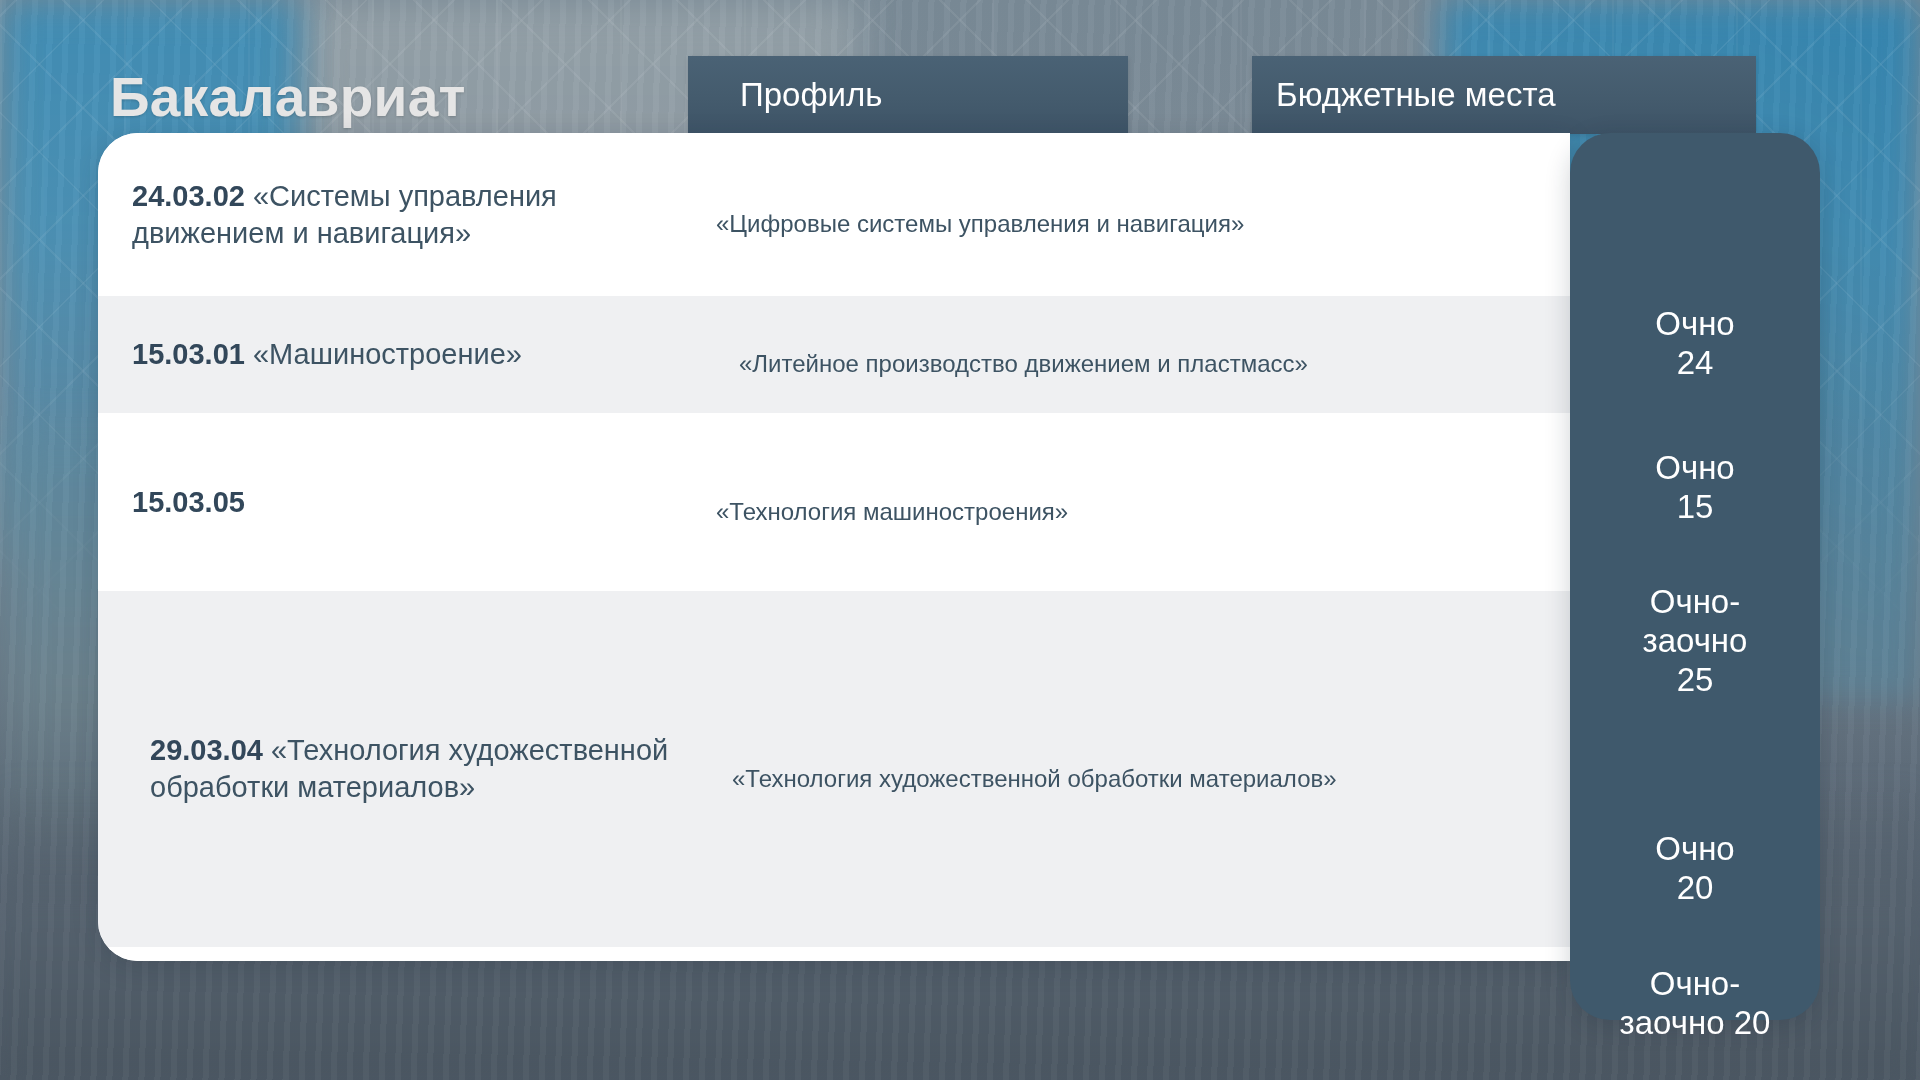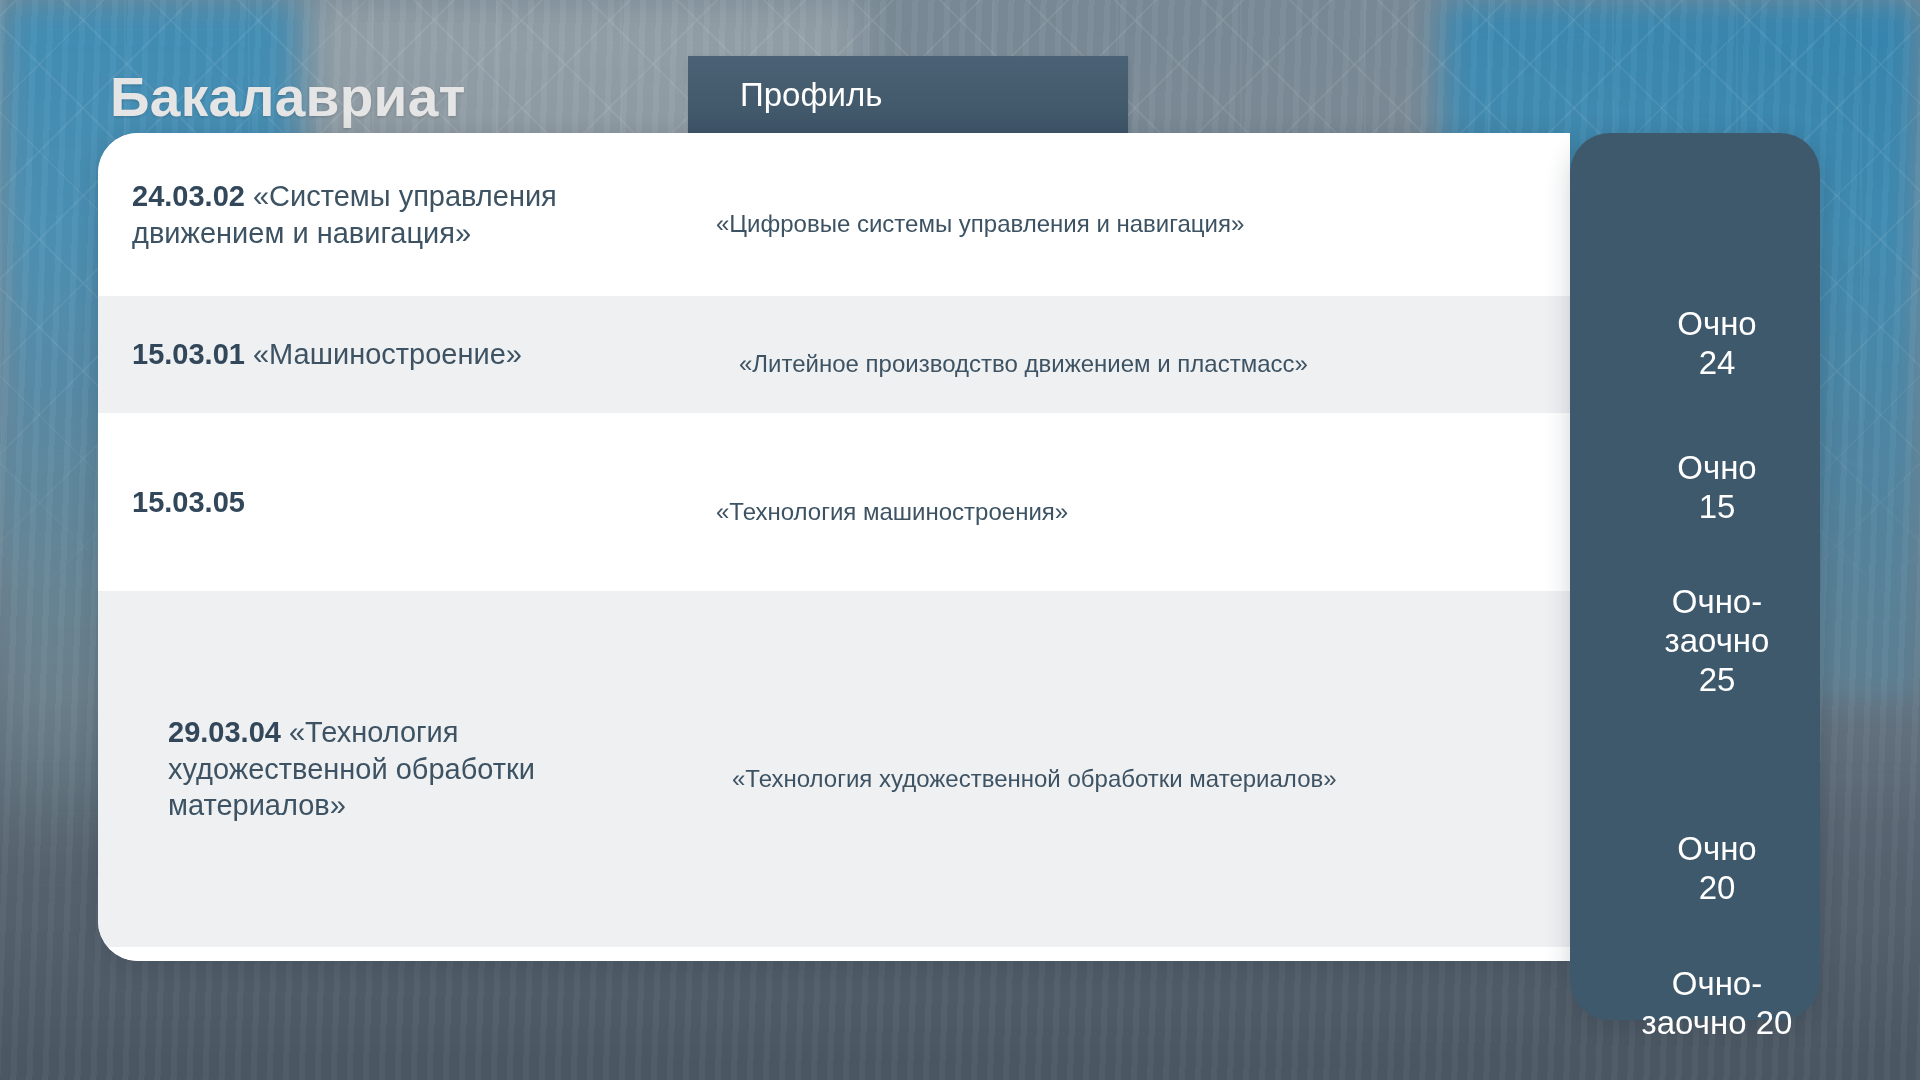--- a/index.html
+++ b/index.html
@@ -103,33 +103,33 @@
     color:#3d5363;font-size:24px;line-height:1.3;margin-top:19px;
   }
   #row1{height:163px;}
   #row2{height:117px;gap:23px;}
   #row3{height:178px;}
   #row4{height:356px;}
   #row5{height:73px;}
   #row1 .c-code{padding-left:34px;}
   #row2 .c-code{padding-left:34px;}
   #row3 .c-code{padding-left:34px;}
-  #row4 .c-code{padding-left:70px;}
+  #row4 .c-code{padding-left:52px;}
   #row4 .c-prof{padding-left:34px;}
 
   
   .seats{
     position:absolute;left:1570px;top:133px;width:250px;height:887px;
     background:#3f596c;border-radius:40px 40px 40px 40px;
     box-shadow:0 6px 26px rgba(20,35,50,.2);
     color:#ffffff;
   }
   .seat{
     position:absolute;left:0;width:250px;text-align:center;
-    font-size:33px;line-height:1.18;font-weight:400;white-space:pre-line;margin-left:22px;
+    font-size:33px;line-height:1.18;font-weight:400;white-space:pre-line;
   }
   #seat1{top:172px;}
   #seat2{top:316px;}
   #seat3{top:450px;}
   #seat4{top:697px;}
   #seat5{top:832px;}
 </style>
 </head>
 <body>
 
@@ -141,20 +141,23 @@
   <div class="bg-left-blue2"></div>
   <div class="bg-right-blue"></div>
   <div class="bg-bottom"></div>
   <div class="bg-streaks"></div>
   <div class="bg-pattern"></div>
 
   <div class="title">Бакалавриат</div>
 
   <div class="tab" id="tab-profile">
     <span>Профиль</span>
+  </div>
+  <div class="tab" id="tab-budget">
+    <span>Бюджетные места</span>
   </div>
 
   <div class="card">
 
     <div class="row white" id="row1">
       <div class="c-code">
         <b>24.03.02</b>
         <span>«Системы управления движением и навигация»</span>
       </div>
       <div class="c-prof">«Цифровые системы управления и навигация»</div>

